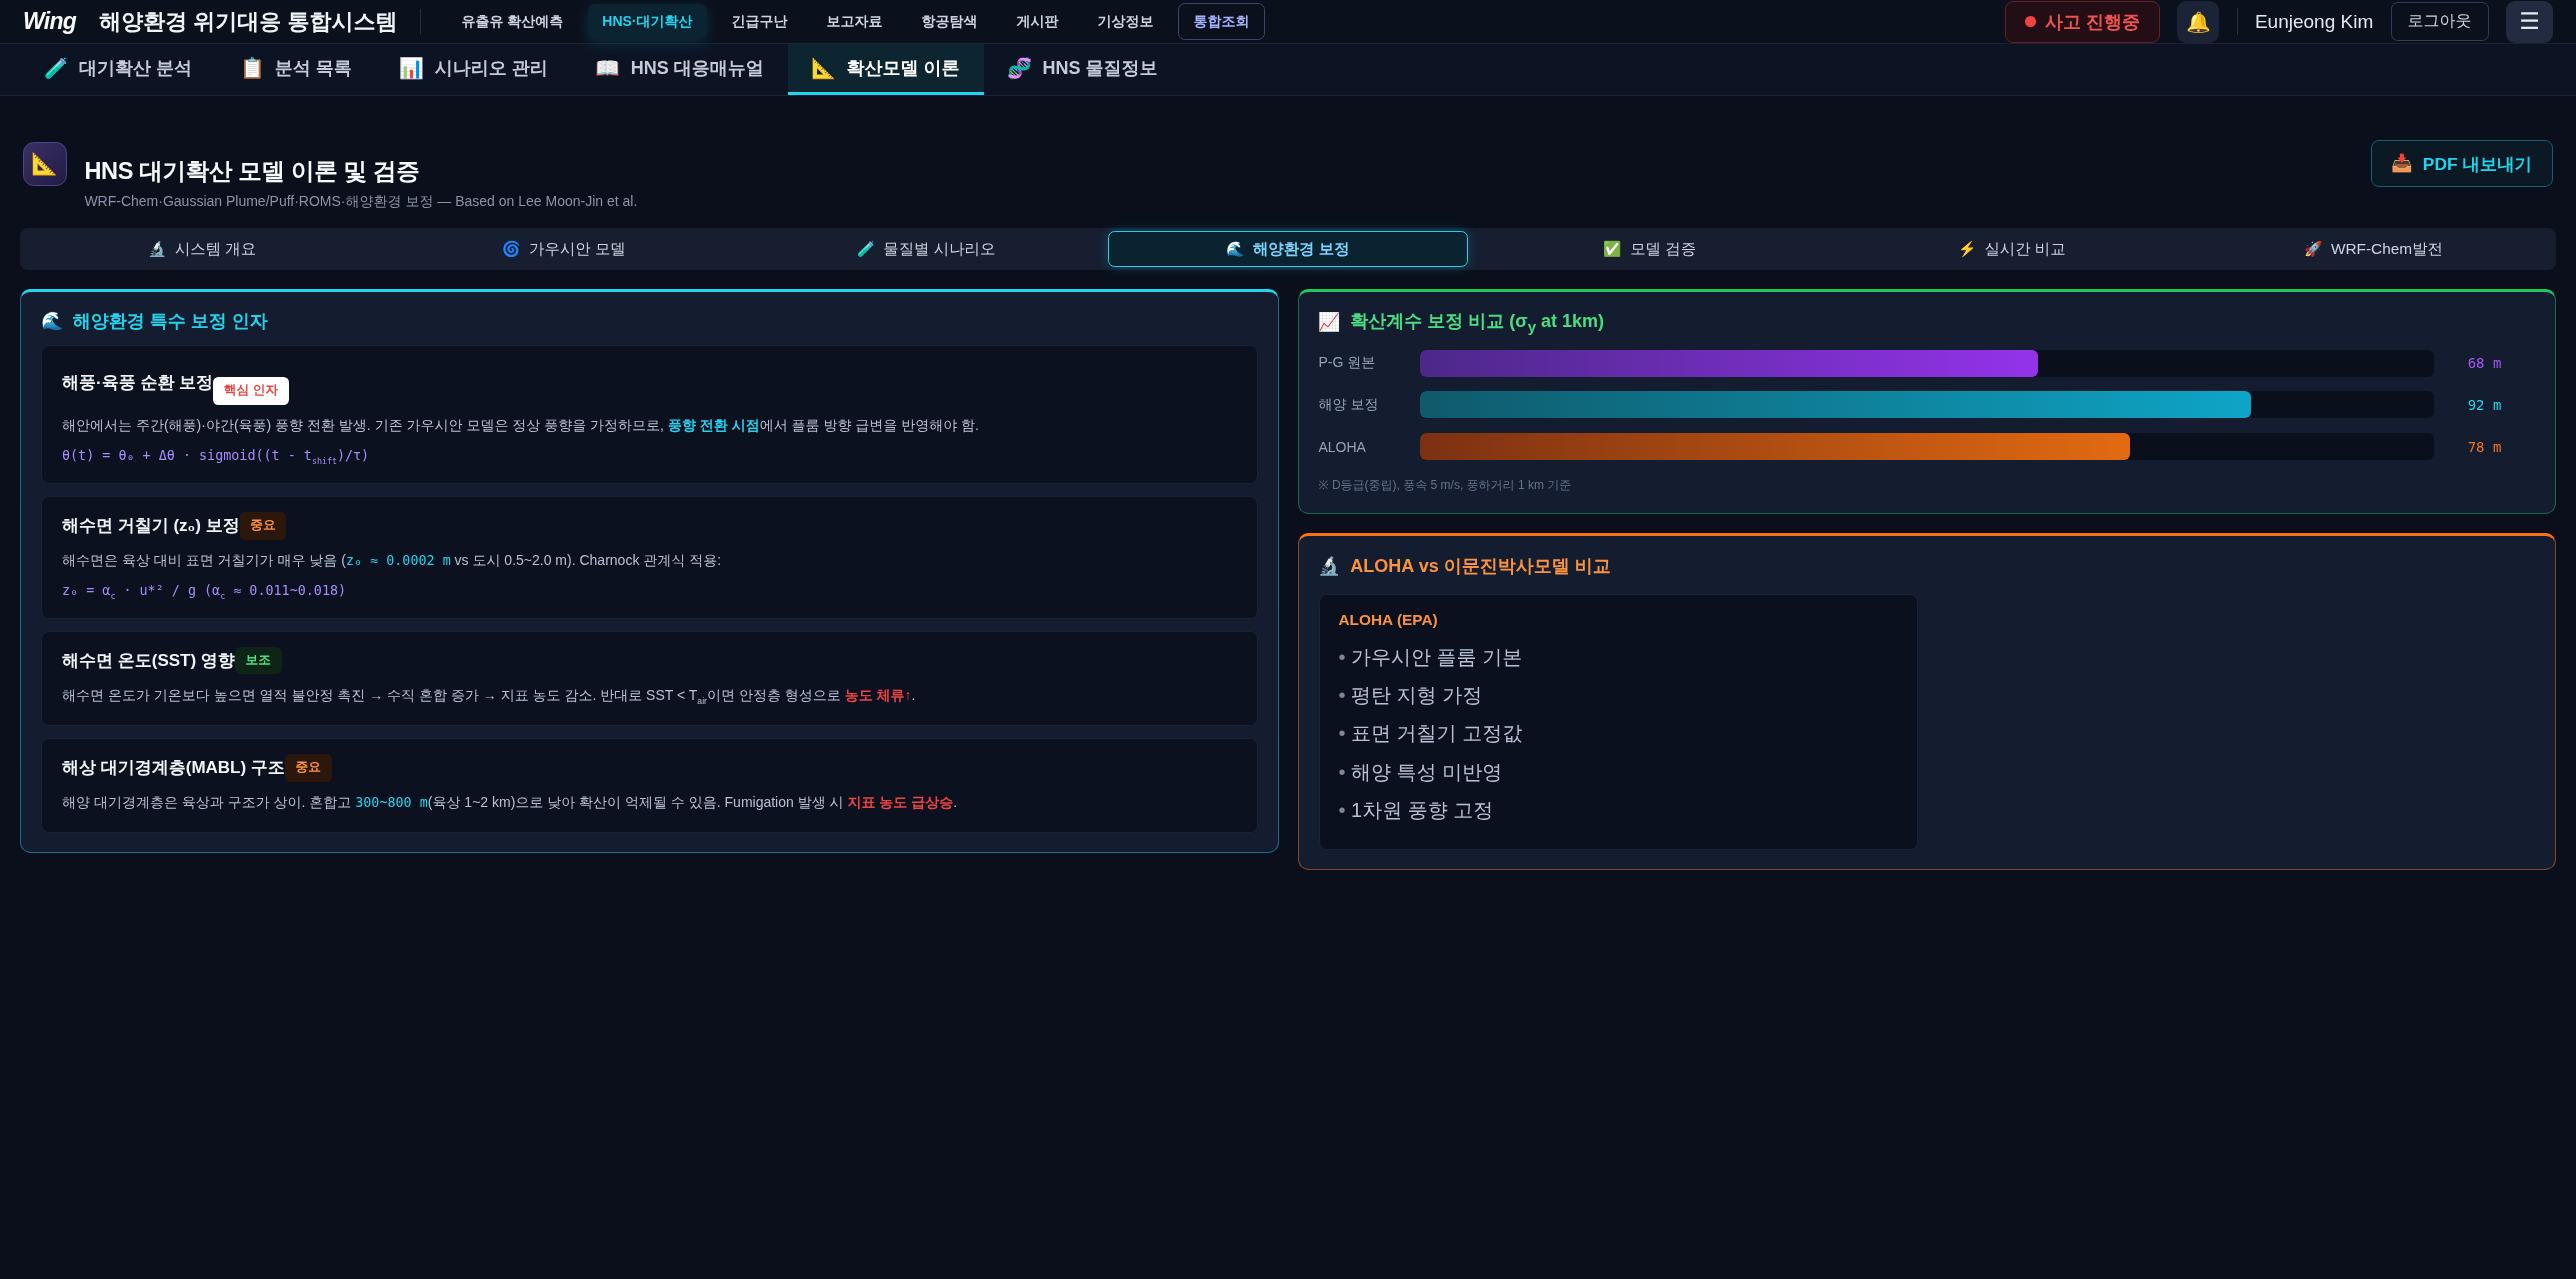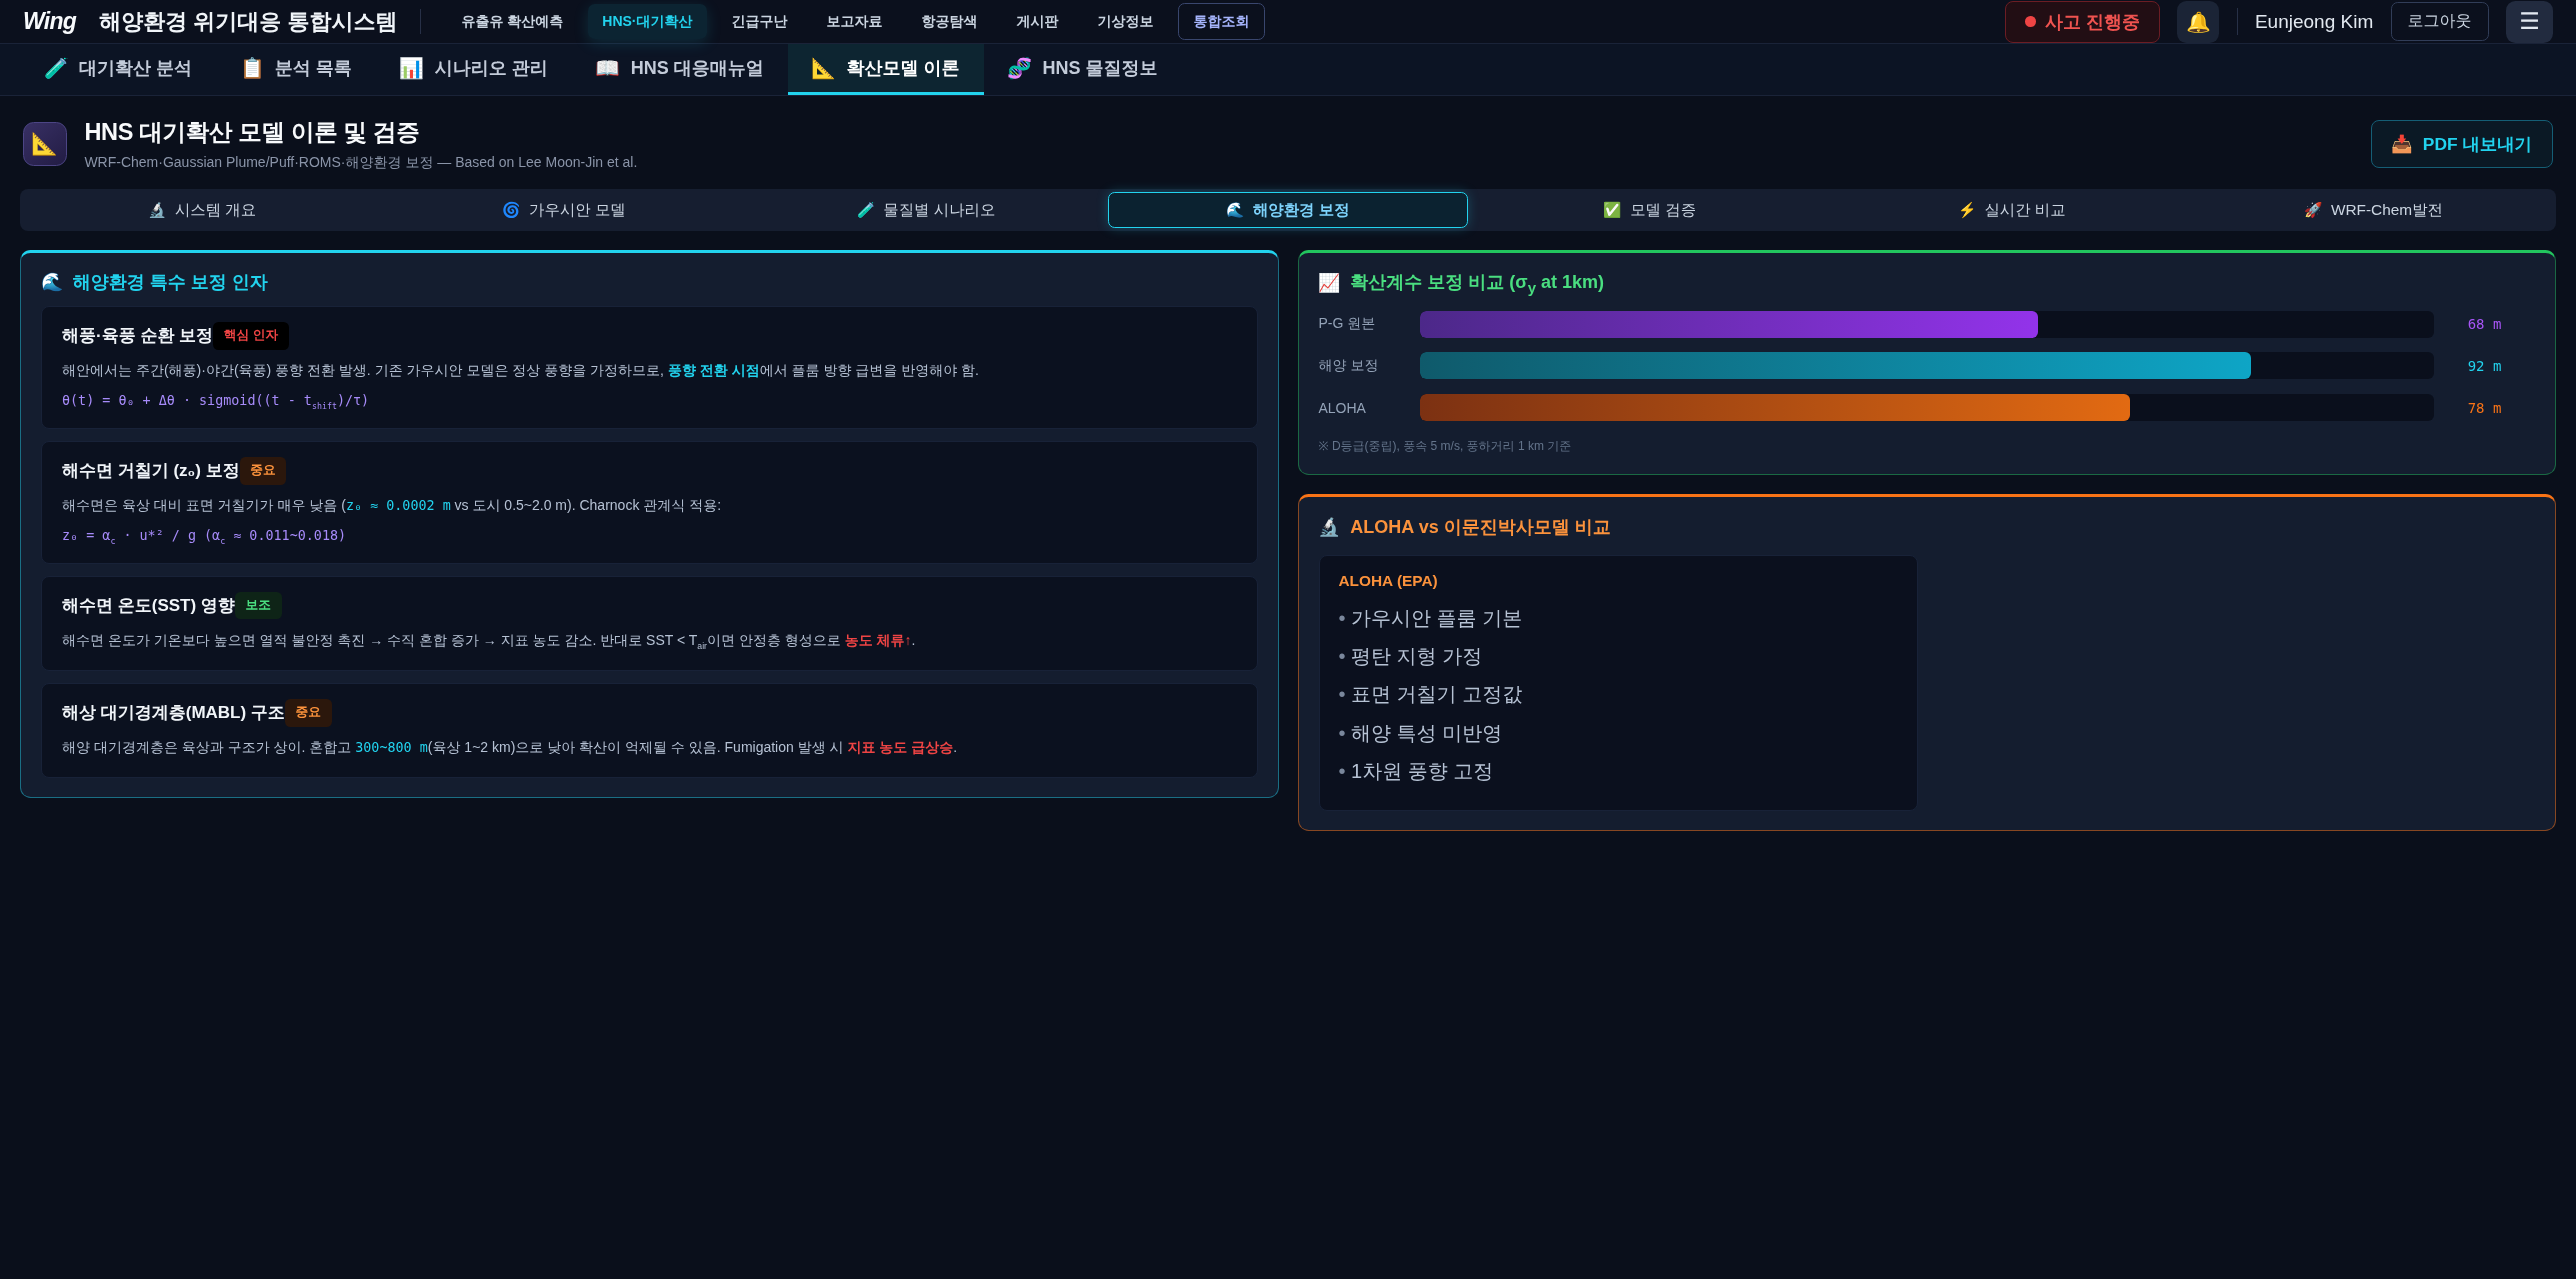--- a/index.html
+++ b/index.html
@@ -45,21 +45,21 @@
   .subtab .icon { font-size:20px; }
   .subtab.active { background:#0d2531; color:#ffffff; border-bottom-color:#22d3ee; }
 
   
   .page-header { display:flex; align-items:center; padding:20px 23px 17.4px; }
   .ph-icon {
     width:44px; height:44px; border-radius:10.7px; margin-right:17.4px;
     background:linear-gradient(140deg,#383064,#221c44); border:0.7px solid #4c4585;
     display:flex; align-items:center; justify-content:center; font-size:21.5px;
   }
-  .ph-title { font-size:23.5px; font-weight:700; color:#f8fafc; letter-spacing:-0.3px; }
+  .ph-title { font-size:23.5px; font-weight:700; color:#f8fafc; letter-spacing:-0.3px;margin-top:39px; }
   .ph-subtitle { font-size:14px; color:#8a94a8; margin-top:6px; }
   .pdf-btn {
     margin-left:auto; display:flex; align-items:center; gap:9.4px;
     border:1.3px solid #155e75; background:rgba(34,211,238,0.05); color:#22d3ee;
     font-size:17.4px; font-weight:700; padding:10.7px 20px; border-radius:8px; cursor:pointer; font-family:inherit;
   }
 
   
   .section-tabs {
     margin:0 20px; background:#161e30; border-radius:8px; display:flex; padding:2.7px; gap:2.7px;
@@ -80,21 +80,21 @@
   .panel-title { font-size:18px; font-weight:700; display:flex; align-items:center; gap:9.4px; }
   .panel.cyan   .panel-title { color:#22d3ee; }
   .panel.green  .panel-title { color:#4ade80; }
   .panel.orange .panel-title { color:#fb923c; }
 
   
   .factor-card { background:#0b111f; border:0.7px solid #182238; border-radius:8px; padding:14.8px 20px 17.4px; margin-top:12px; }
   .fc-head { display:flex; align-items:center; }
   .fc-title { font-size:17px; font-weight:700; color:#f1f5f9; }
   .badge { font-size:12.7px; font-weight:700; padding:5.4px 10.7px; border-radius:5.4px; white-space:nowrap; }
-  .badge.red    { color:#ef4444; background:#000000; }
+  .badge.red    { color:#ef4444; background:#ffffff;margin-top:16px; }
   .badge.orange { color:#fb923c; background:#2b170c; }
   .badge.green  { color:#4ade80; background:#0e2417; }
   .fc-body { font-size:14px; color:#b6c2d4; line-height:1.65; margin-top:9.4px; }
   .hl-cyan { color:#22d3ee; font-weight:700; }
   .hl-red  { color:#ef4444; font-weight:700; }
   .code-cyan { font-family:"DejaVu Sans Mono", monospace; color:#22d3ee; font-size:13.4px; }
   .formula { font-family:"DejaVu Sans Mono", monospace; color:#a78bfa; font-size:13.4px; margin-top:10.7px; }
   .formula sub, .code-cyan sub, .fc-body sub { font-size:0.62em; }
 
   

